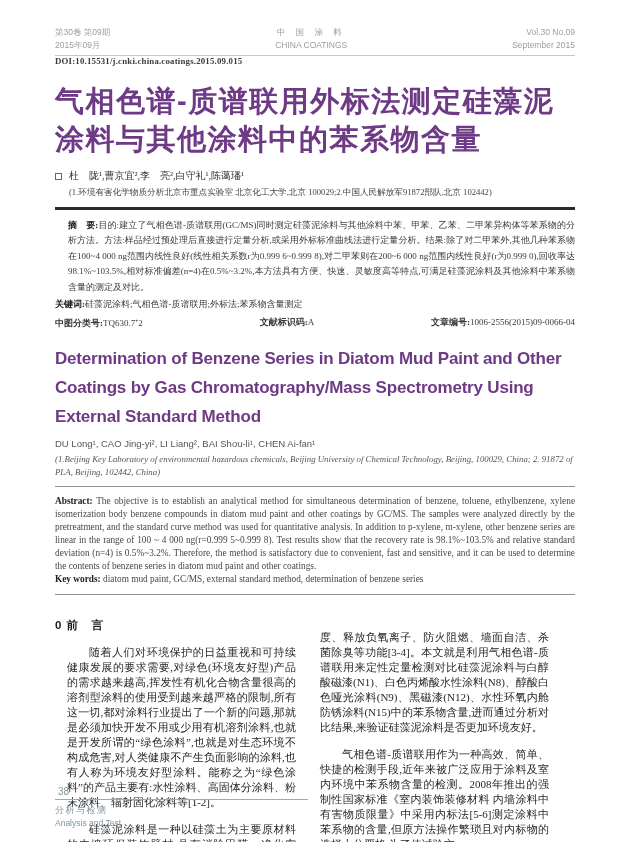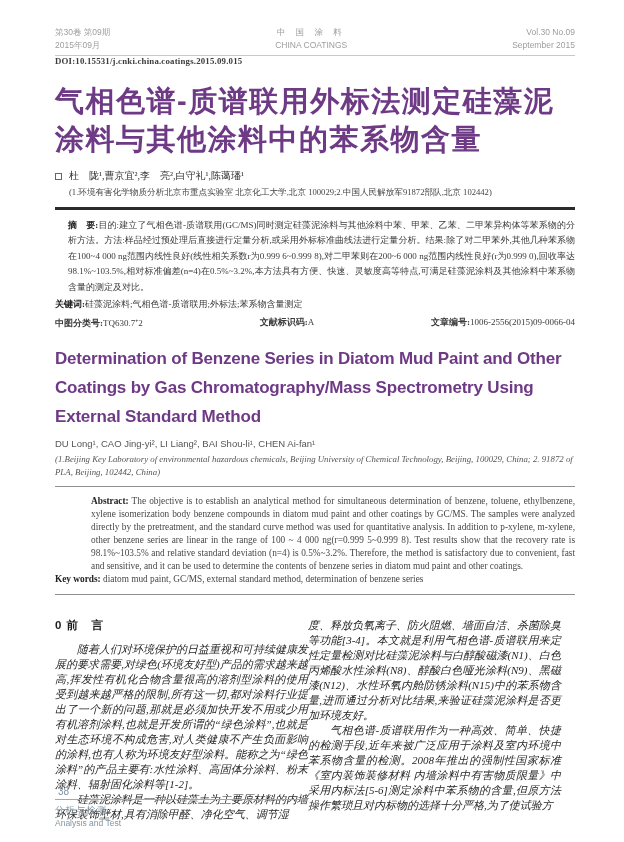--- a/index.html
+++ b/index.html
@@ -33,31 +33,31 @@
   .abs-cn b, .kw-cn b { font-weight:bold; color:#222; }
   .kw-cn { margin-top:2px; font-size:9px; line-height:15px; color:#3a3a3a; }
   .meta-row { margin-top:4px; font-size:9px; color:#3a3a3a; display:flex; justify-content:space-between; }
 
   
   .title-en { margin-top:14px; font-family:"Liberation Sans", sans-serif; font-weight:bold;
     font-size:17px; line-height:29px; color:#6e3a85; letter-spacing:-0.2px; }
   .authors-en { margin-top:7px; font-size:9.5px; color:#565656; font-family:"Liberation Sans", sans-serif; }
   .affil-en { margin-top:4px; font-size:8.8px; line-height:12.5px; font-style:italic; color:#555; }
   .thin-rule { margin-top:8px; border-top:1px solid #8f8f8f; }
-  .abs-en { margin-top:8px; font-size:9.3px; line-height:13px; text-align:justify; color:#474747;margin-left:36px; }
+  .abs-en { margin-top:8px; font-size:9.3px; line-height:13px; text-align:justify; color:#474747; }
   .abs-en b, .kw-en b { font-weight:bold; color:#222; }
   .kw-en { font-size:9.3px; line-height:13px; color:#474747; }
 
   
   .columns { margin-top:23px; display:flex; }
   .col { width:253px; font-size:11px; line-height:15px; text-align:justify; color:#262626; }
   .sec-heading { font-family:"Liberation Sans", sans-serif; font-weight:bold;
     font-size:11.5px; color:#1d1d1d; margin-bottom:9px; letter-spacing:1px; }
   .col p.indent { text-indent:2em; }
-  .col p { margin:0;font-style:italic; }
+  .col p { margin:12px; }
 
   
   .footer { position:absolute; left:55px; bottom:14px; width:253px; color:#8195a1;
     font-family:"Liberation Sans", sans-serif; }
   .footer .pageno { font-size:10px; margin-bottom:2px; margin-left:3px; }
   .footer .foot-rule { border-top:1px solid #9aabb5; }
   .footer .col-cn { margin-top:4px; font-size:9px; letter-spacing:1.5px; }
   .footer .col-en { margin-top:1px; font-size:8.5px; }
 </style>
 </head>

